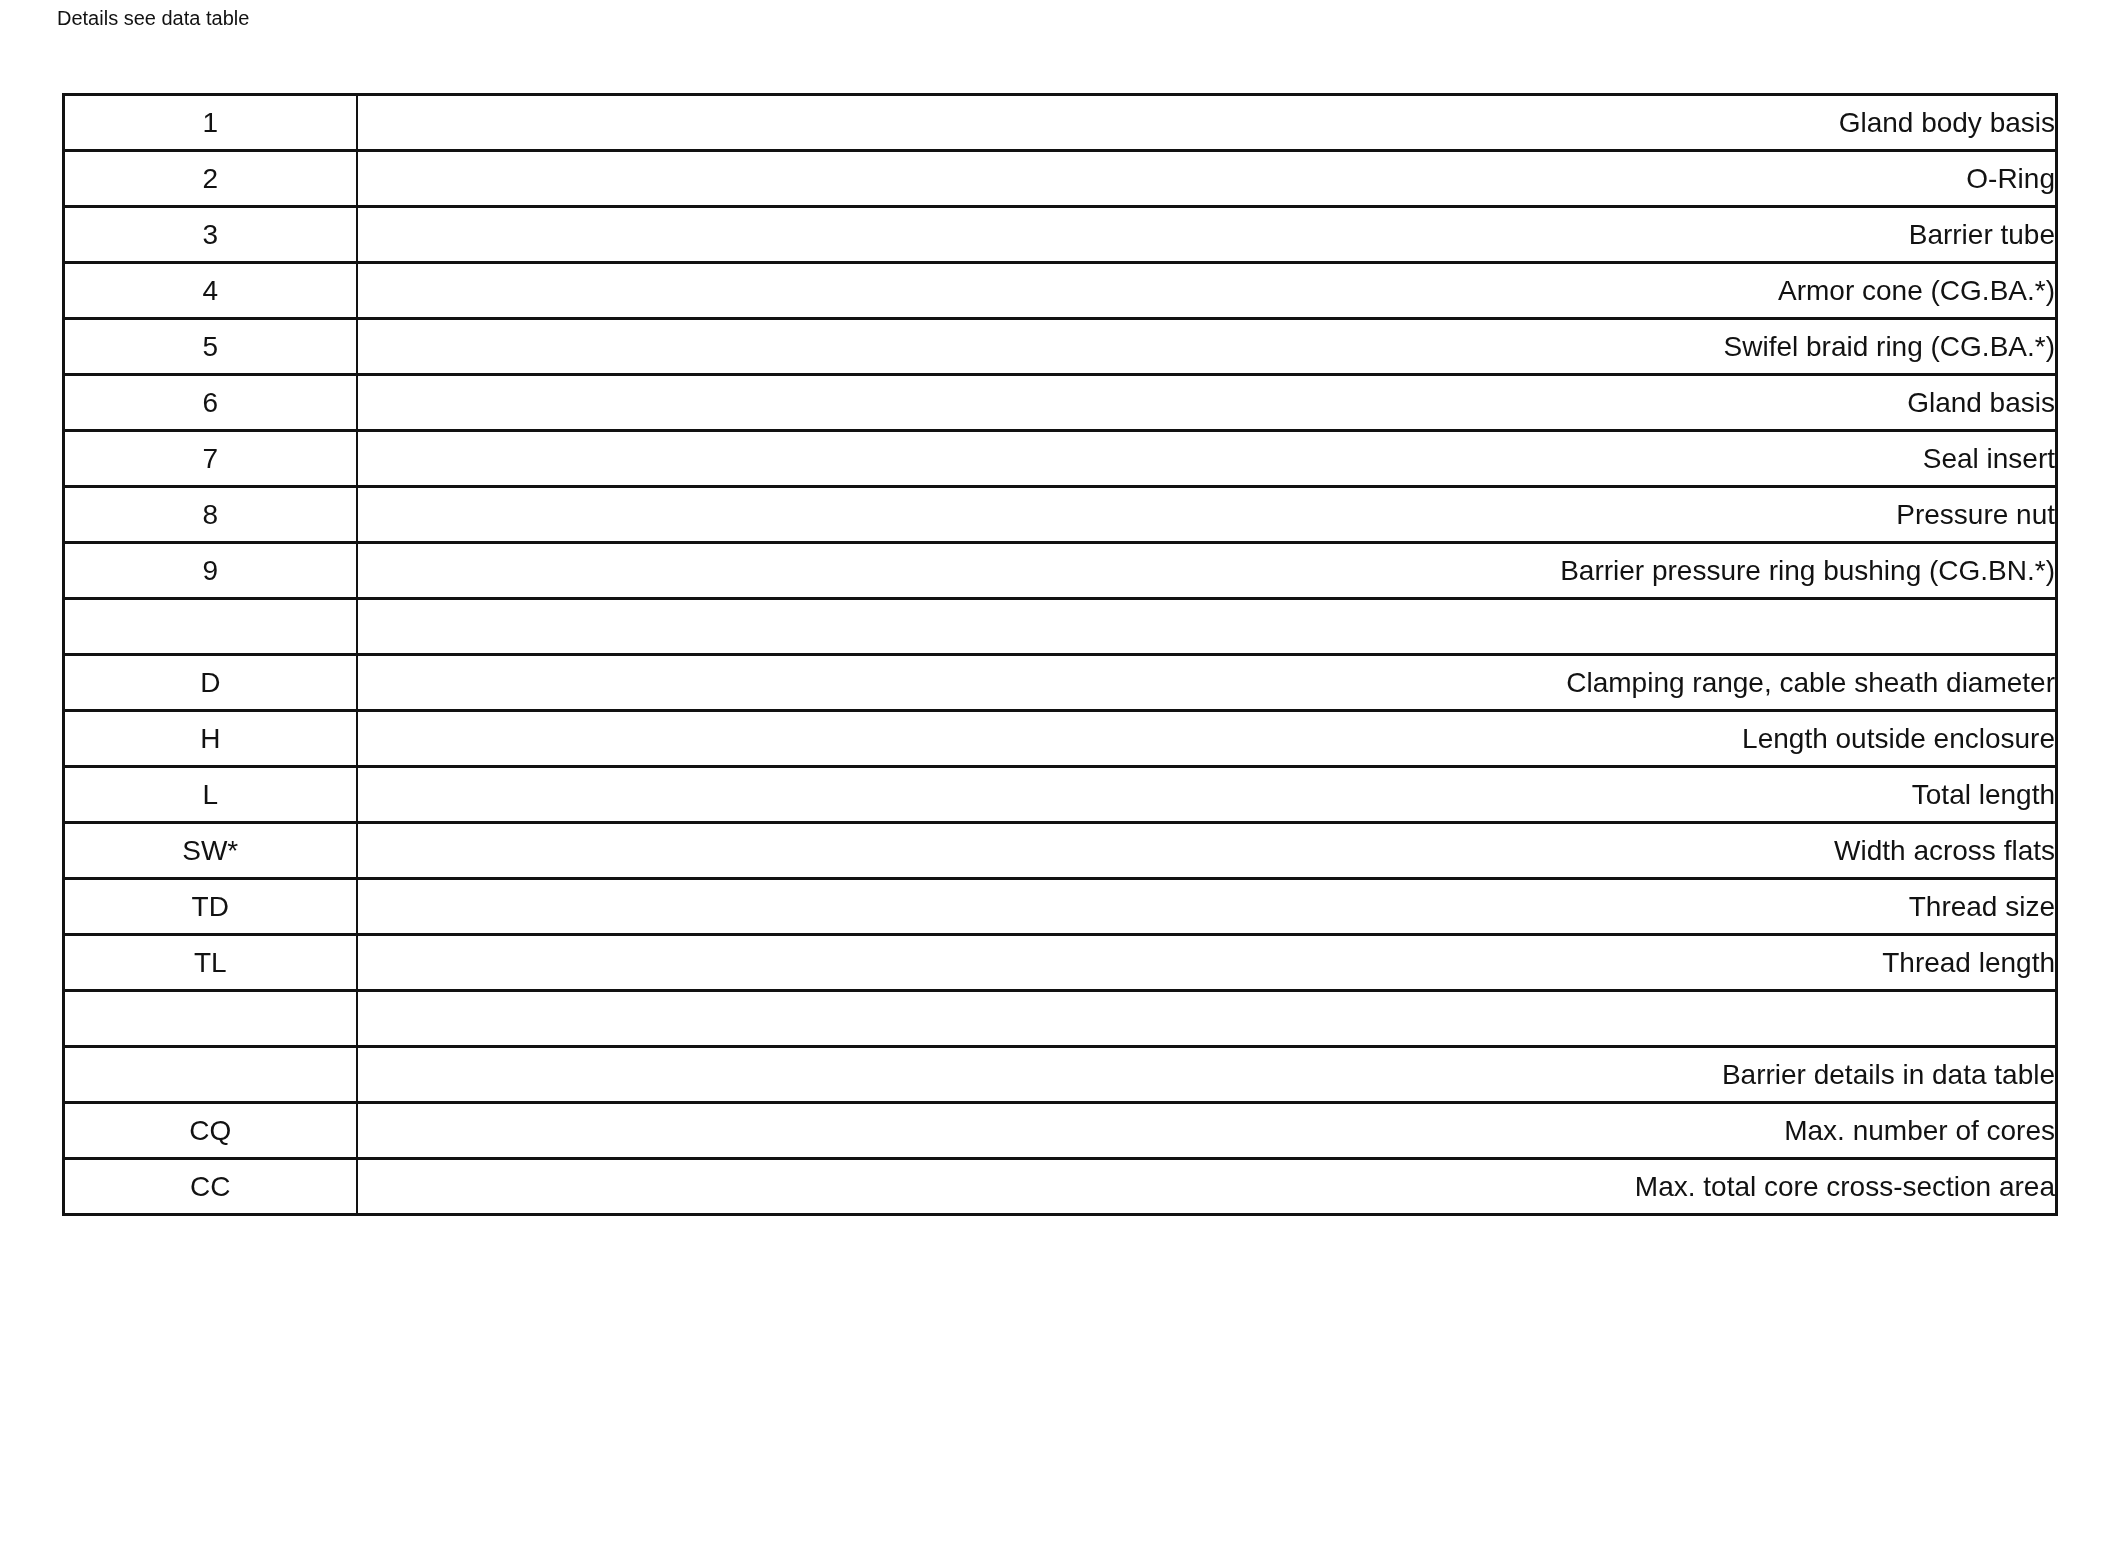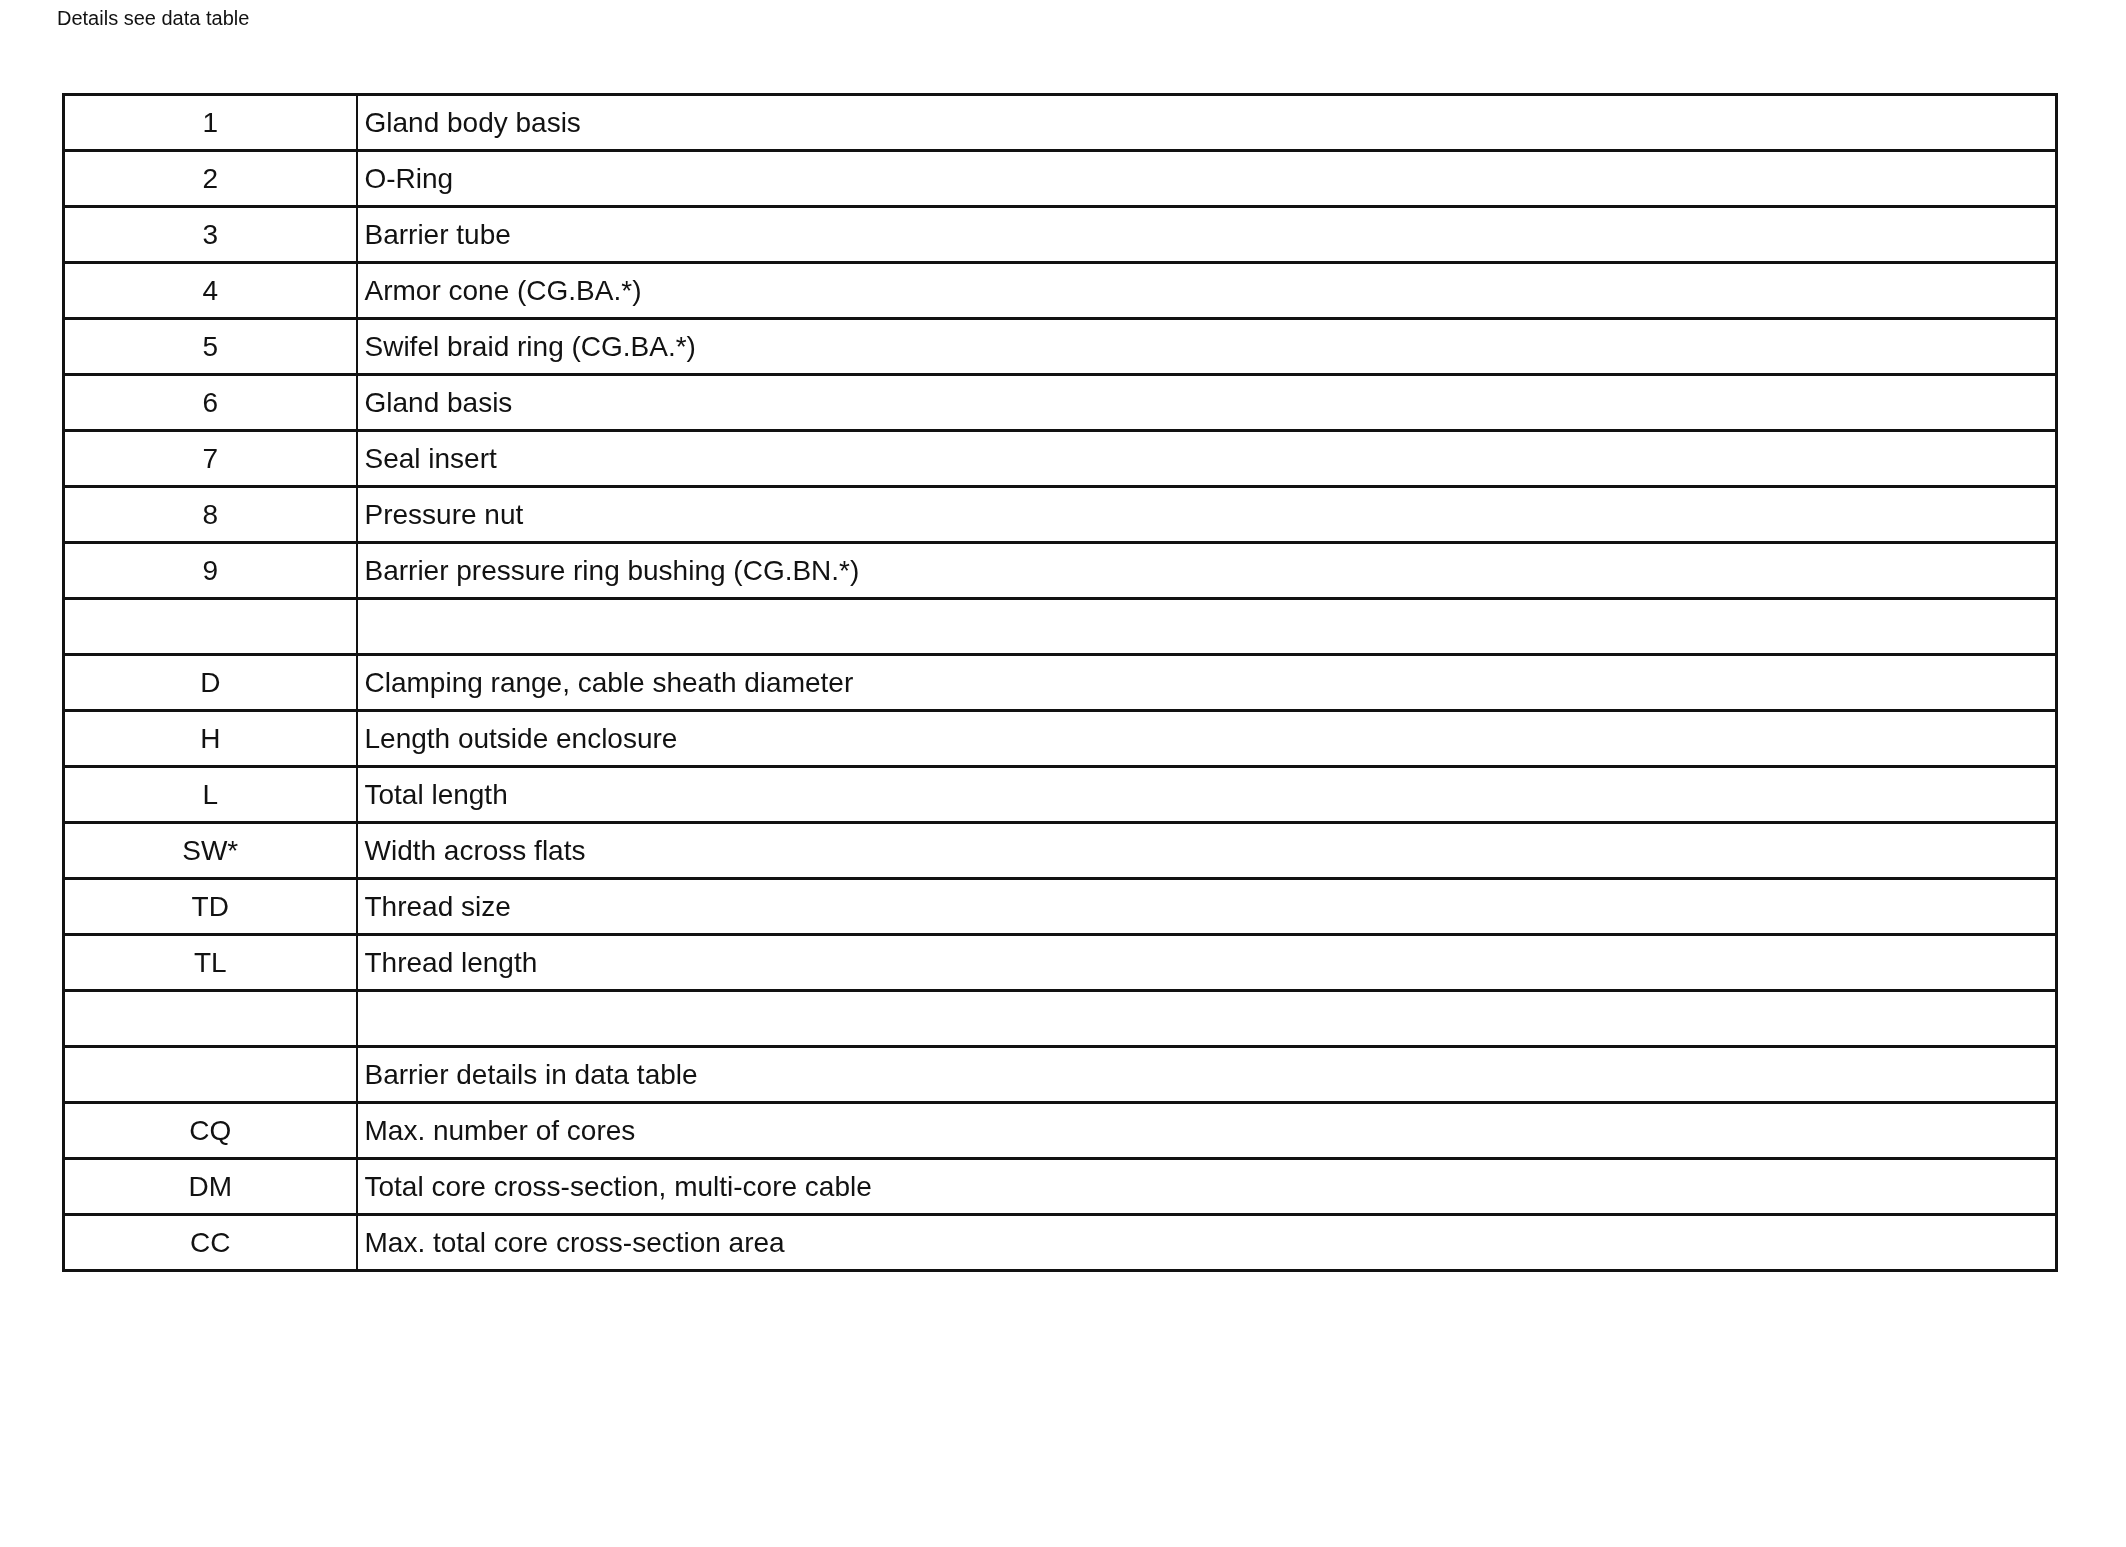--- a/index.html
+++ b/index.html
@@ -55,22 +55,22 @@
     border-top: 3px solid var(--line);
     border-bottom: 3px solid var(--line);
     white-space: nowrap;
     overflow: hidden;
   }
   tr.data-row td.key {
     text-align: center;
     border-right: 2px solid var(--line);
   }
   tr.data-row td.desc {
-    text-align: left;
-    padding-left: 7px;
+    text-align: right;
+    padding-left: 1px;
   }
 </style>
 </head>
 <body>
 
 <div class="note">Details see data table</div>
 
 <table class="legend">
   <colgroup>
     <col class="c-key">
@@ -148,21 +148,17 @@
       </tr>
       <tr class="data-row">
         <td class="key"></td>
         <td class="desc">Barrier details in data table</td>
       </tr>
       <tr class="data-row">
         <td class="key">CQ</td>
         <td class="desc">Max. number of cores</td>
       </tr>
       <tr class="data-row">
-        <td class="key">DM</td>
-        <td class="desc">Total core cross-section, multi-core cable</td>
-      </tr>
-      <tr class="data-row">
         <td class="key">CC</td>
         <td class="desc">Max. total core cross-section area</td>
       </tr>
     </tbody>
 </table>
 
 </body></html>

